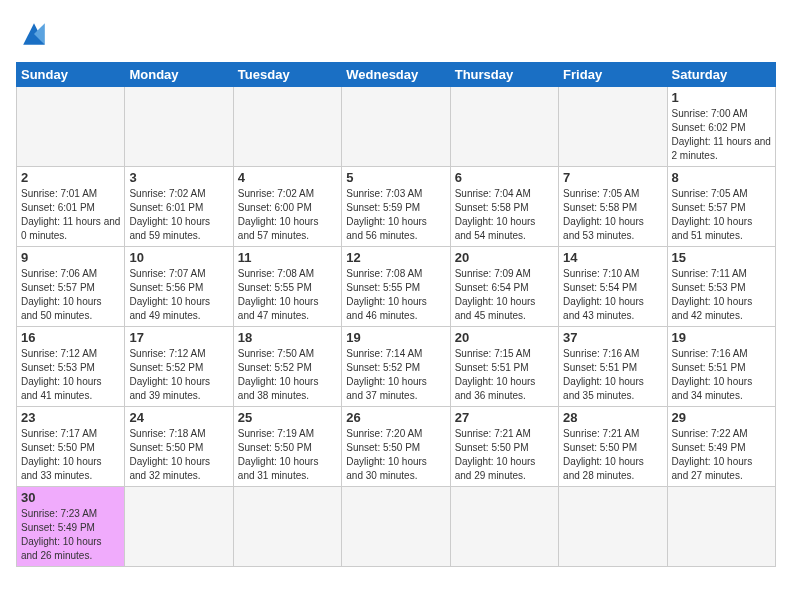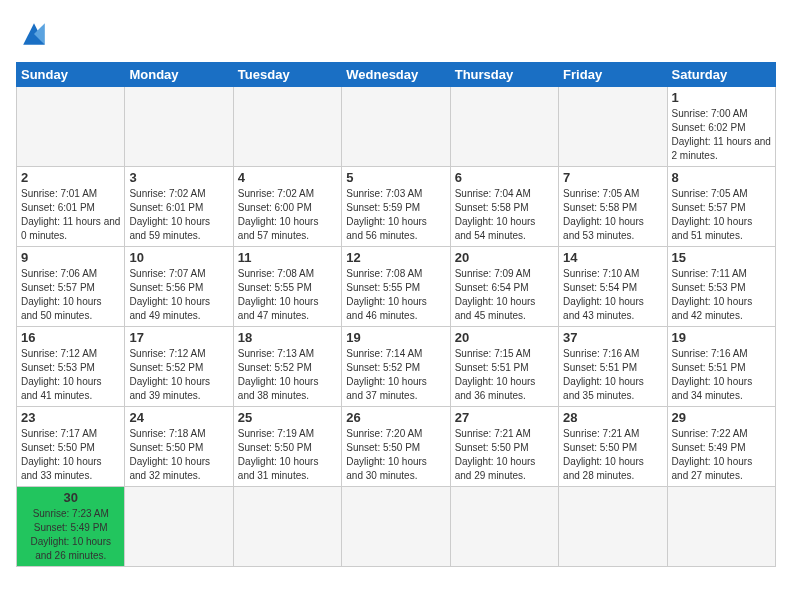--- a/index.html
+++ b/index.html
@@ -80,22 +80,21 @@
     }
     .day-info {
       font-size: 10px;
       line-height: 1.4;
       color: #333;
     }
     .last-row td {
       background: #f0f0f0;
     }
     .last-row td.has-data {
-      background: #22c55e;
-      text-align: center;
+      background: #f0abfc;
     }
   </style>
 </head>
 <body>
 
 <div class="header">
   <div class="logo">
     <svg class="logo-icon" viewBox="0 0 40 40" xmlns="http://www.w3.org/2000/svg">
       <polygon points="8,32 20,8 32,32" fill="#1a6fc4"></polygon>
       <polygon points="20,20 32,8 32,32" fill="#5ba3e0"></polygon>
@@ -234,21 +233,21 @@
 Daylight: 10 hours and 41 minutes.</div>
         </td>
         <td>
           <div class="day-number">17</div>
           <div class="day-info">Sunrise: 7:12 AM
 Sunset: 5:52 PM
 Daylight: 10 hours and 39 minutes.</div>
         </td>
         <td>
           <div class="day-number">18</div>
-          <div class="day-info">Sunrise: 7:13 AM
+          <div class="day-info">Sunrise: 7:50 AM
 Sunset: 5:52 PM
 Daylight: 10 hours and 38 minutes.</div>
         </td>
         <td>
           <div class="day-number">19</div>
           <div class="day-info">Sunrise: 7:14 AM
 Sunset: 5:52 PM
 Daylight: 10 hours and 37 minutes.</div>
         </td>
         <td>

